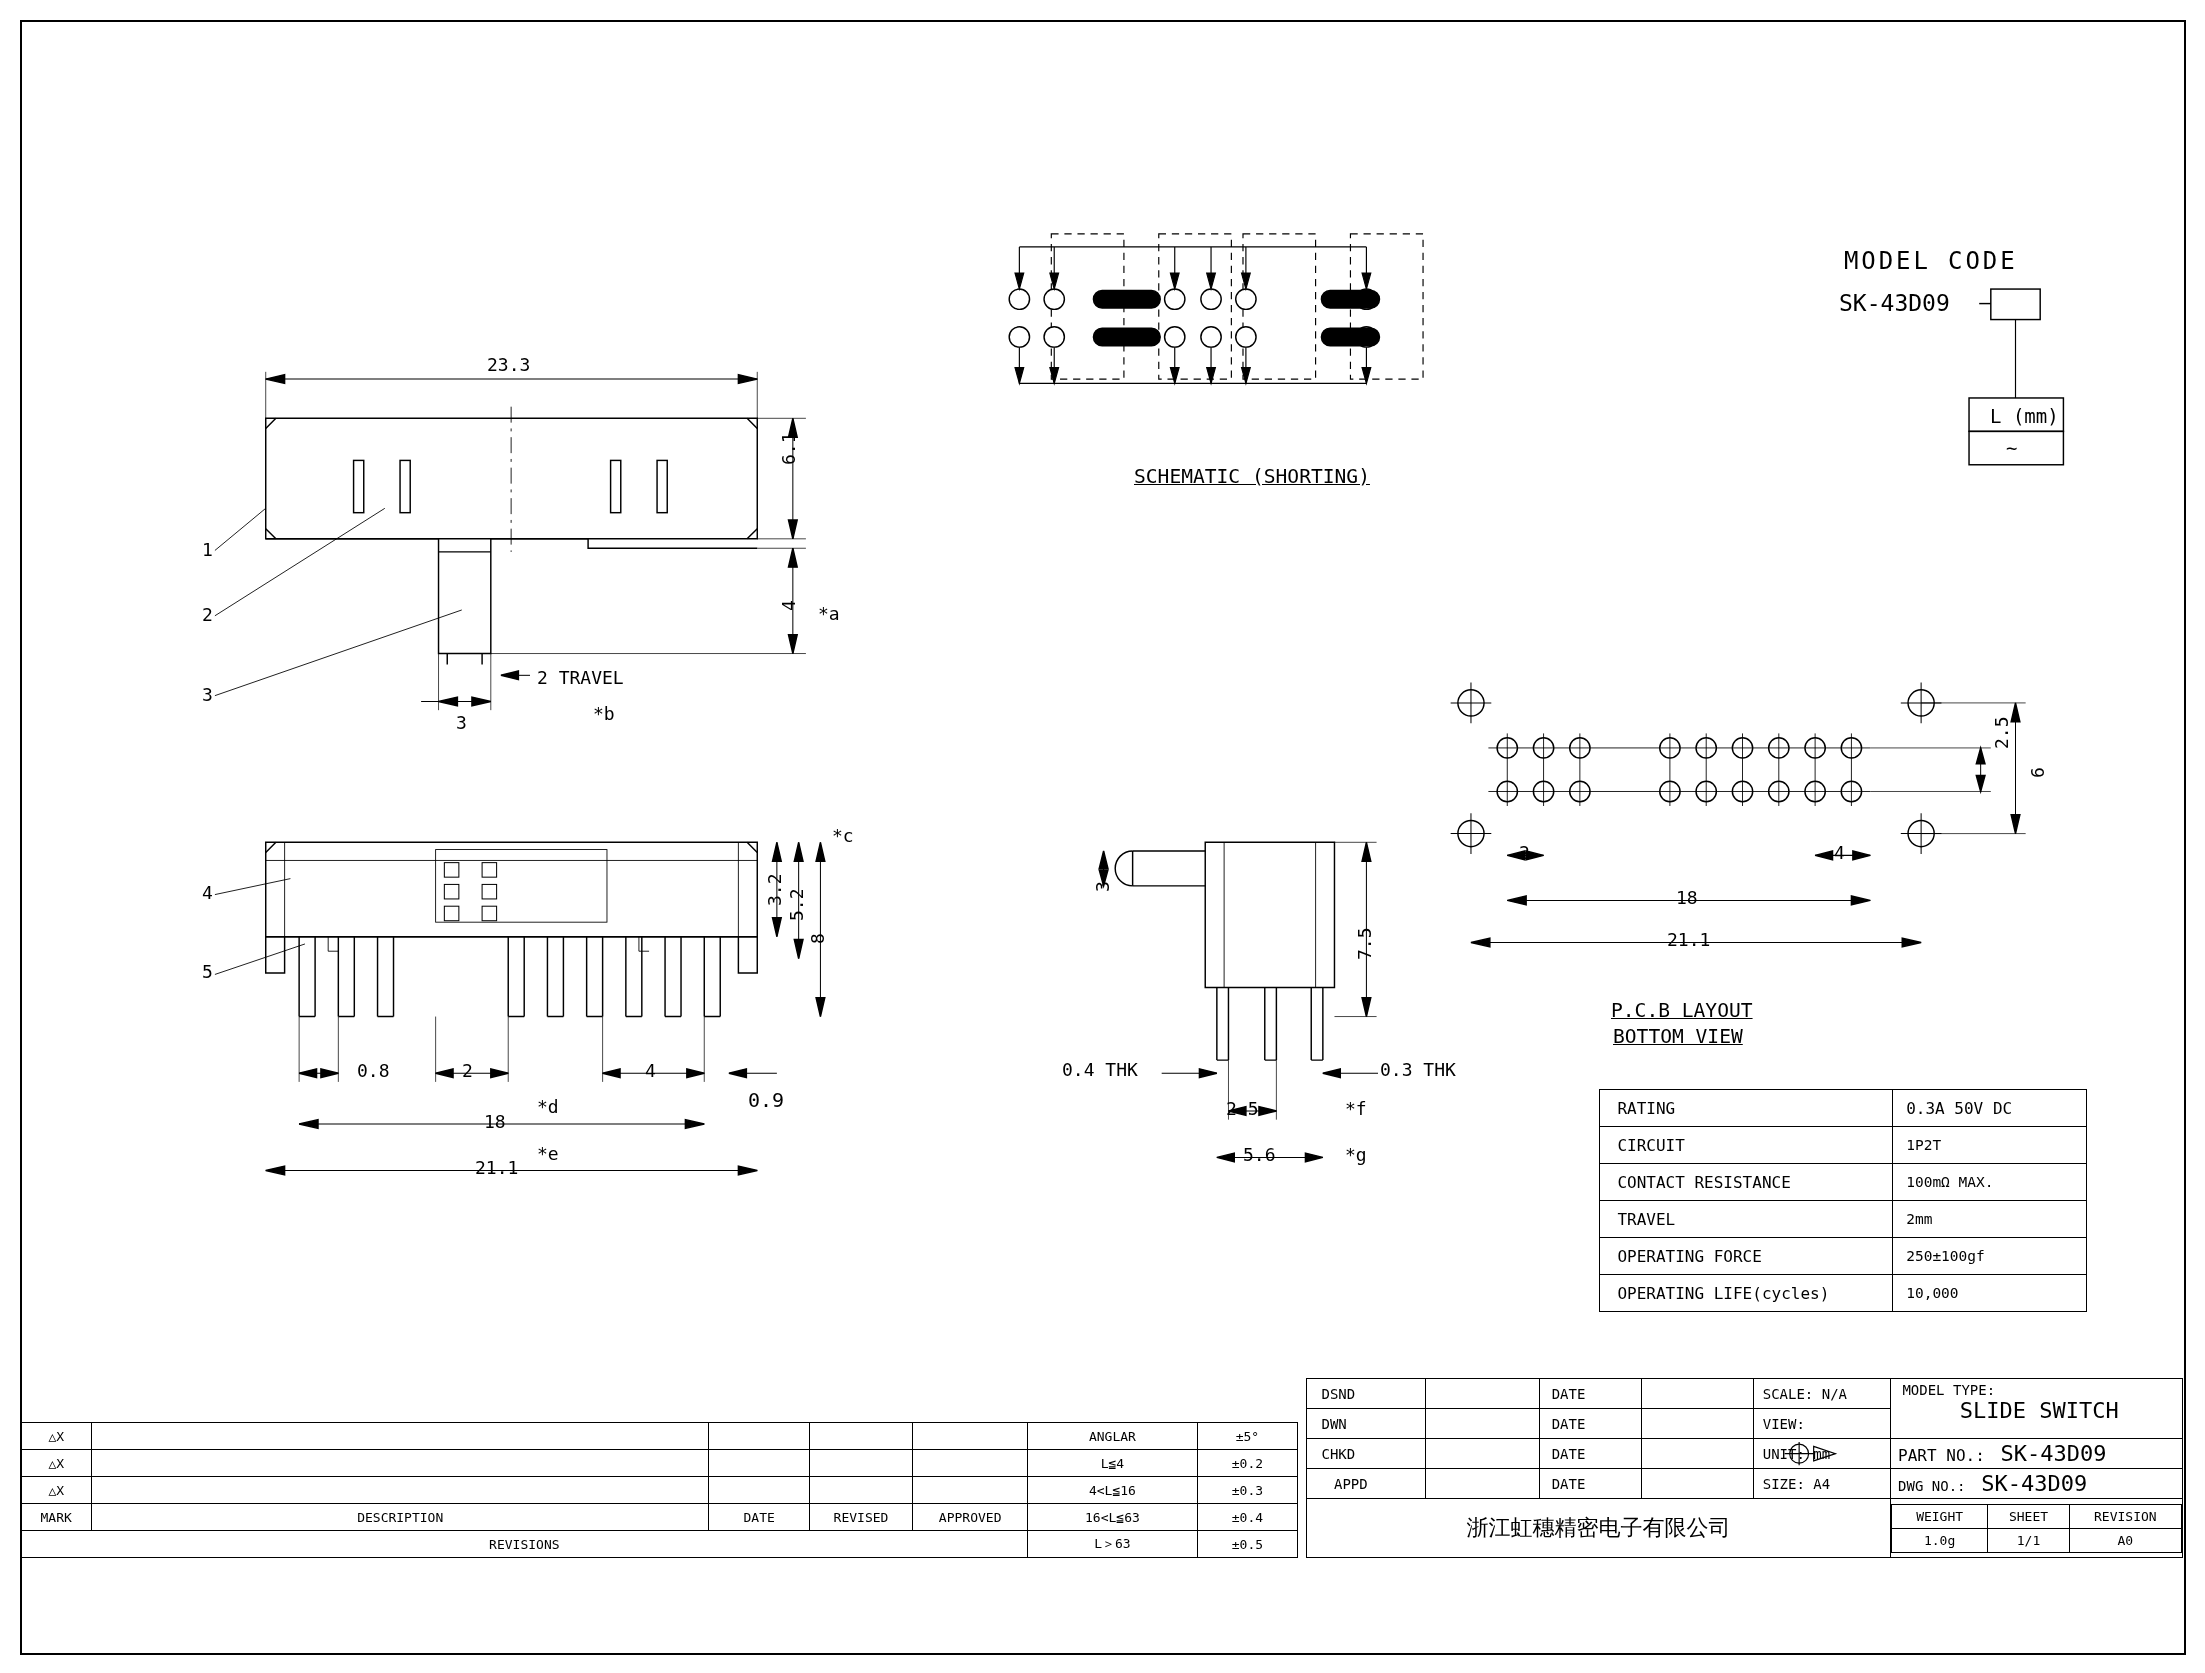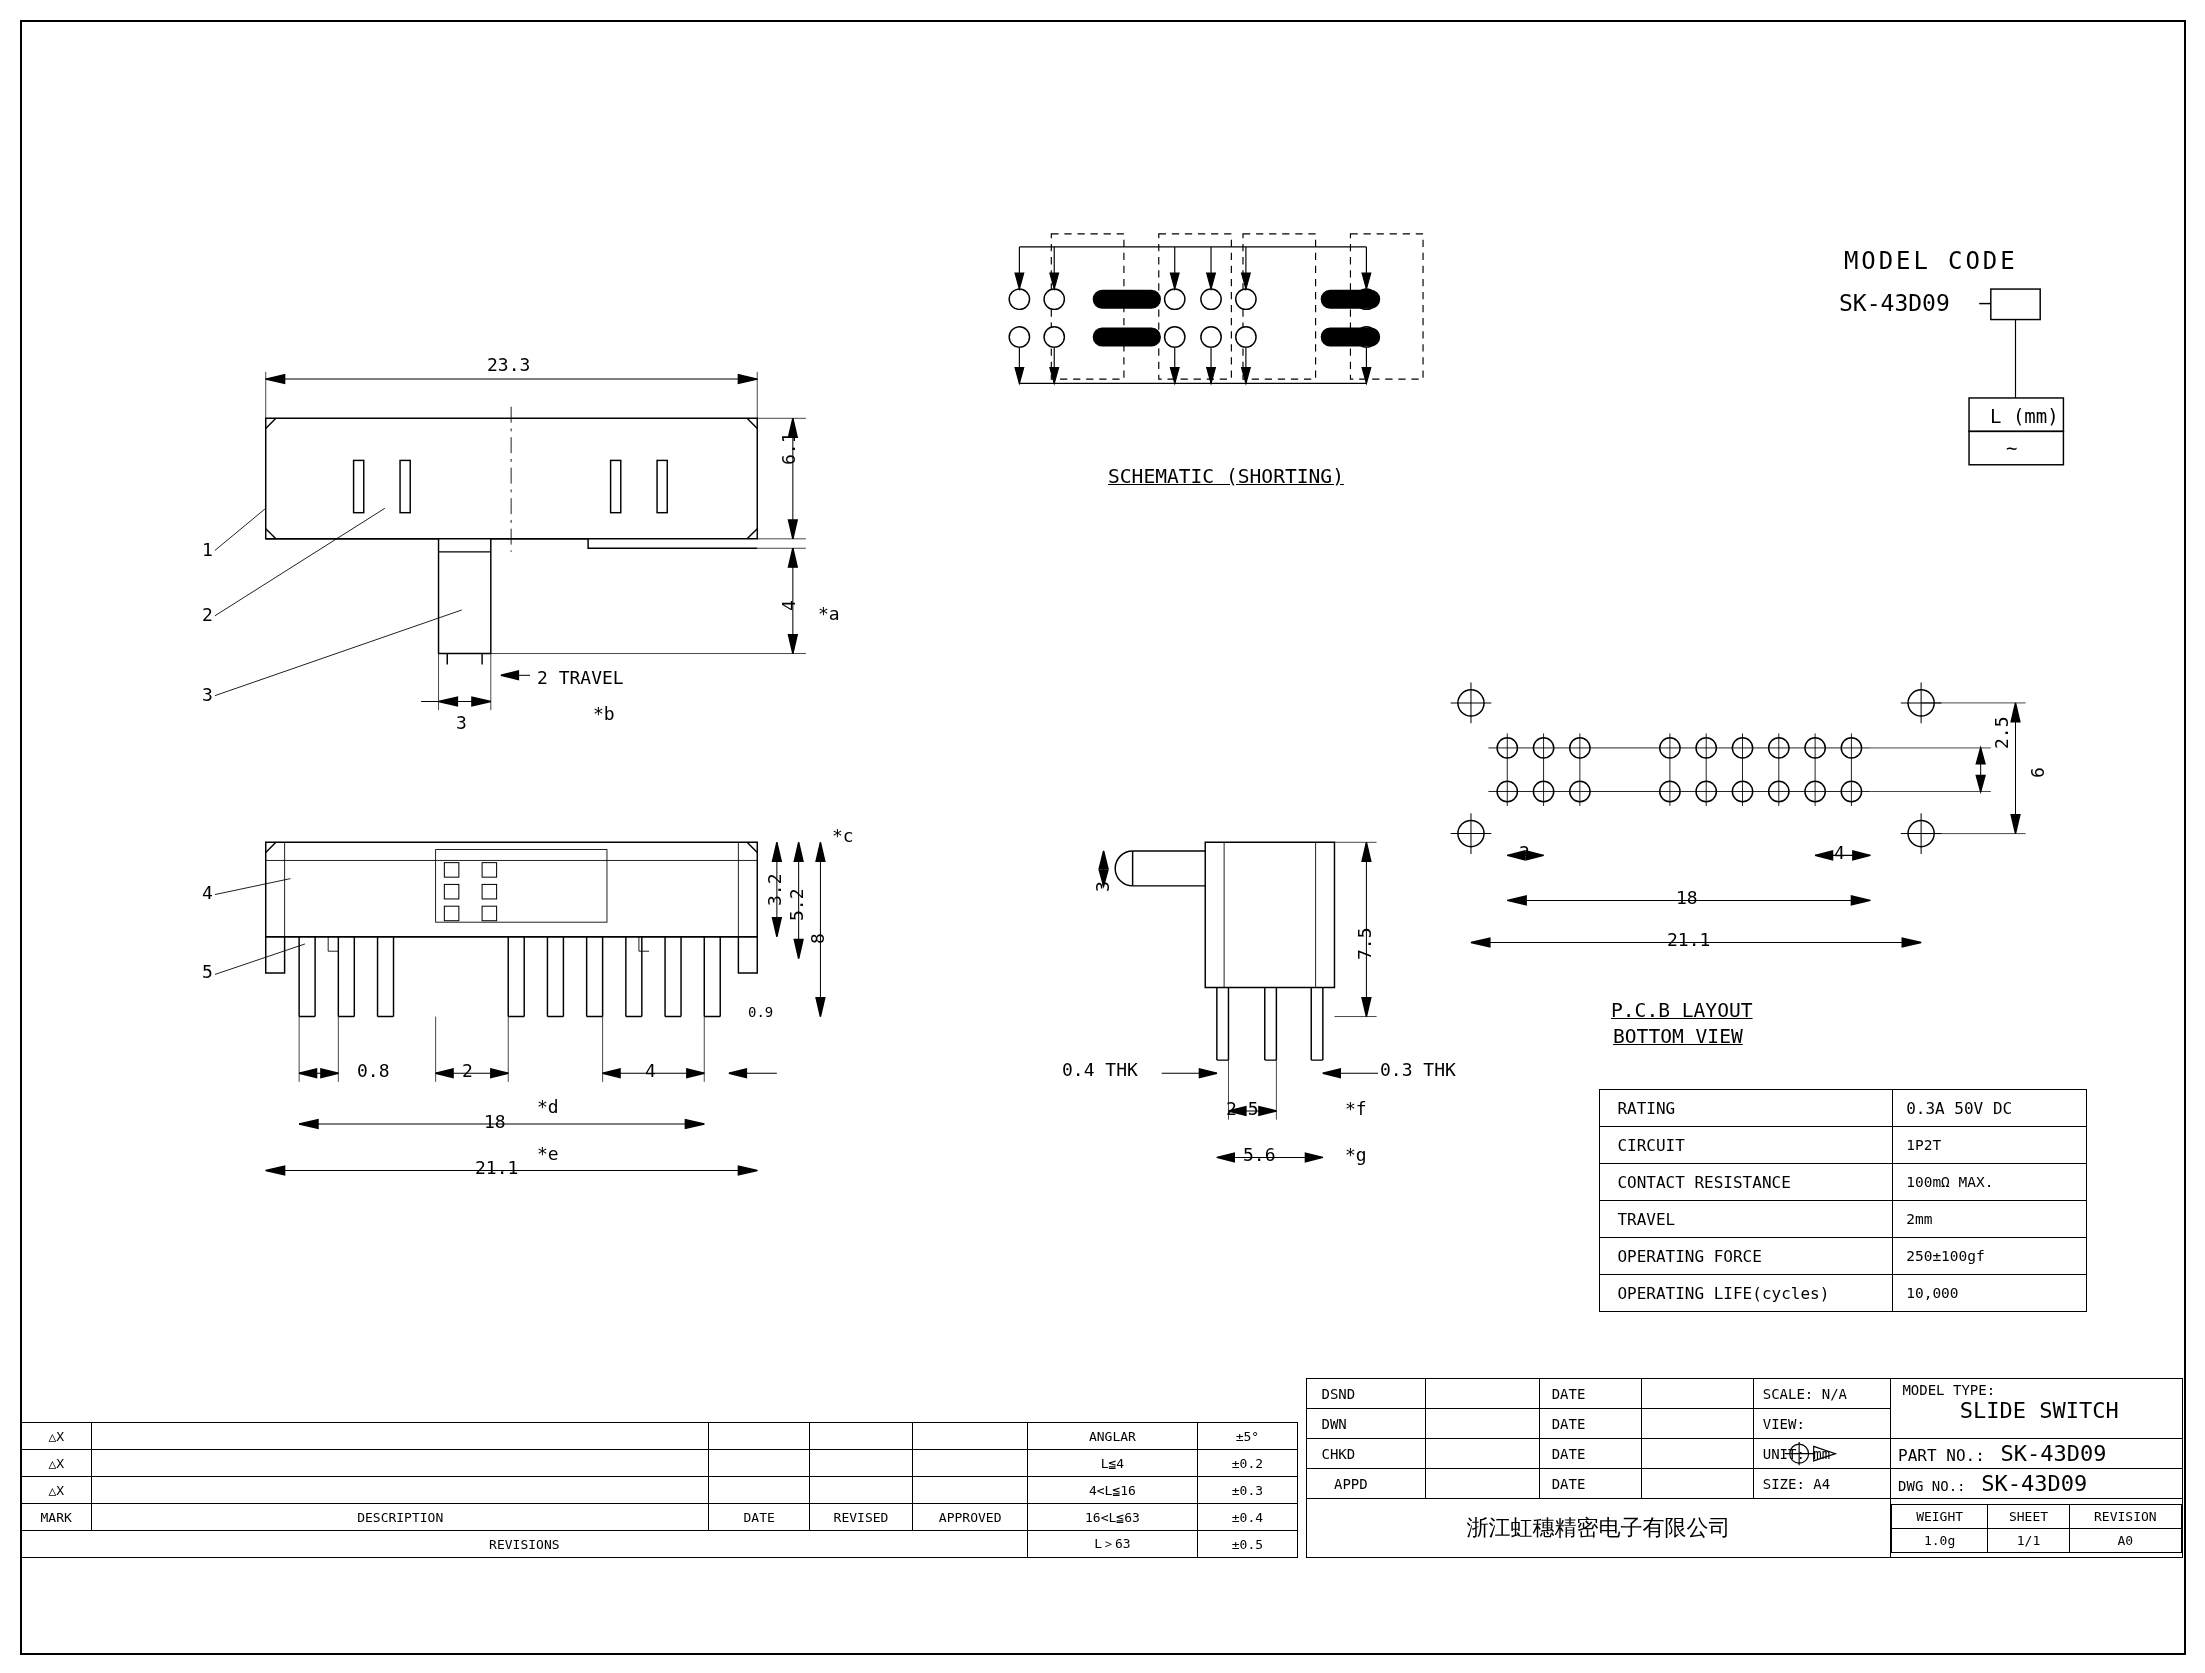--- a/index.html
+++ b/index.html
@@ -312,38 +312,38 @@
   <div class="lbl" style="left:202px;top:604px;font-size:18px;">2</div>
   <div class="lbl" style="left:202px;top:684px;font-size:18px;">3</div>
 
   <div class="lbl" style="left:832px;top:825px;font-size:18px;">*c</div>
   <div class="lbl" style="left:764px;top:906px;font-size:18px;transform:rotate(-90deg);transform-origin:left top;">3.2</div>
   <div class="lbl" style="left:786px;top:921px;font-size:18px;transform:rotate(-90deg);transform-origin:left top;">5.2</div>
   <div class="lbl" style="left:807px;top:944px;font-size:18px;transform:rotate(-90deg);transform-origin:left top;">8</div>
   <div class="lbl" style="left:357px;top:1060px;font-size:18px;">0.8</div>
   <div class="lbl" style="left:462px;top:1060px;font-size:18px;">2</div>
   <div class="lbl" style="left:645px;top:1060px;font-size:18px;">4</div>
-  <div class="lbl" style="left:748px;top:1004px;font-size:14px;">0.9</div>
+  <div class="lbl" style="left:748px;top:1088px;font-size:20px;">0.9</div>
   <div class="lbl" style="left:484px;top:1111px;font-size:18px;">18</div>
   <div class="lbl" style="left:537px;top:1096px;font-size:18px;">*d</div>
   <div class="lbl" style="left:475px;top:1157px;font-size:18px;">21.1</div>
   <div class="lbl" style="left:537px;top:1143px;font-size:18px;">*e</div>
   <div class="lbl" style="left:202px;top:882px;font-size:18px;">4</div>
   <div class="lbl" style="left:202px;top:961px;font-size:18px;">5</div>
 
   <div class="lbl" style="left:1092px;top:892px;font-size:18px;transform:rotate(-90deg);transform-origin:left top;">3</div>
   <div class="lbl" style="left:1354px;top:960px;font-size:18px;transform:rotate(-90deg);transform-origin:left top;">7.5</div>
   <div class="lbl" style="left:1062px;top:1059px;font-size:18px;">0.4 THK</div>
   <div class="lbl" style="left:1380px;top:1059px;font-size:18px;">0.3 THK</div>
   <div class="lbl" style="left:1226px;top:1098px;font-size:18px;">2.5</div>
   <div class="lbl" style="left:1345px;top:1098px;font-size:18px;">*f</div>
   <div class="lbl" style="left:1243px;top:1144px;font-size:18px;">5.6</div>
   <div class="lbl" style="left:1345px;top:1144px;font-size:18px;">*g</div>
 
-  <div class="lbl u" style="left:1108px;top:465px;font-size:19.6px;">SCHEMATIC (SHORTING)</div>
+  <div class="lbl u" style="left:1134px;top:465px;font-size:19.6px;">SCHEMATIC (SHORTING)</div>
 
   <div class="lbl" style="left:1844px;top:247px;font-size:24px;letter-spacing:2.9px;">MODEL CODE</div>
   <div class="lbl" style="left:1839px;top:290px;font-size:23px;">SK-43D09</div>
   <div class="lbl" style="left:1990px;top:405px;font-size:19px;">L (mm)</div>
   <div class="lbl" style="left:2006px;top:437px;font-size:19px;">~</div>
 
   <div class="lbl" style="left:1991px;top:749px;font-size:18px;transform:rotate(-90deg);transform-origin:left top;">2.5</div>
   <div class="lbl" style="left:2027px;top:778px;font-size:18px;transform:rotate(-90deg);transform-origin:left top;">6</div>
   <div class="lbl" style="left:1519px;top:842px;font-size:18px;">2</div>
   <div class="lbl" style="left:1834px;top:842px;font-size:18px;">4</div>

